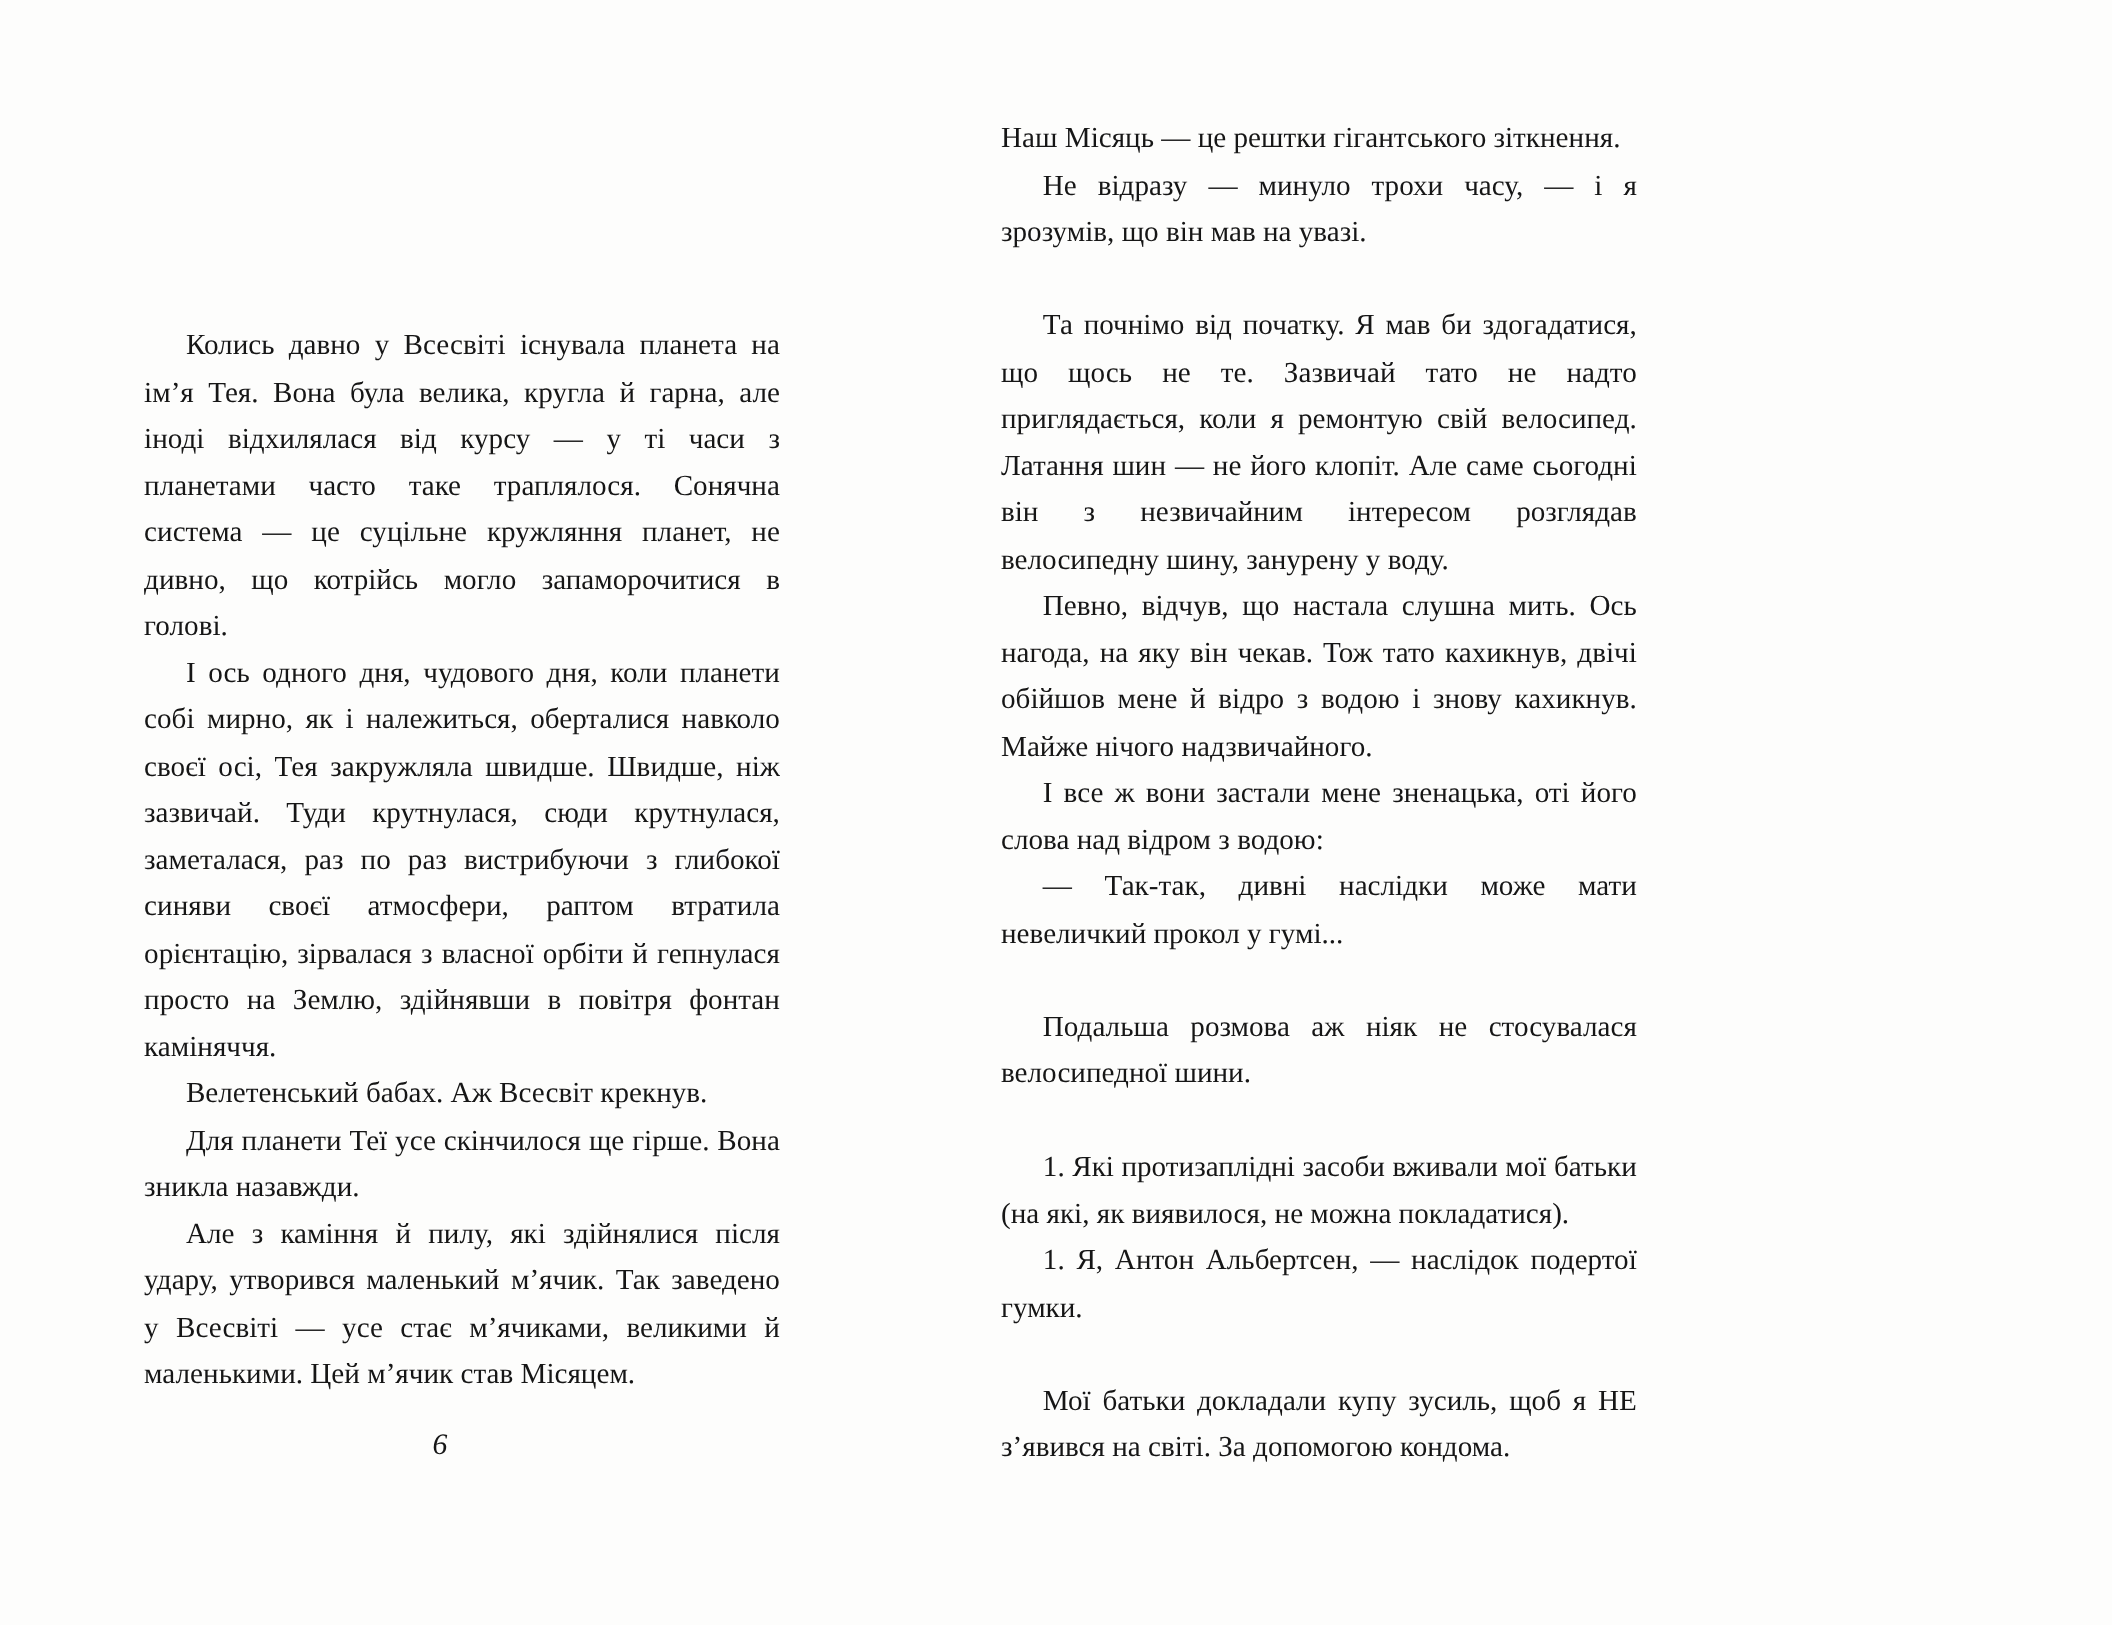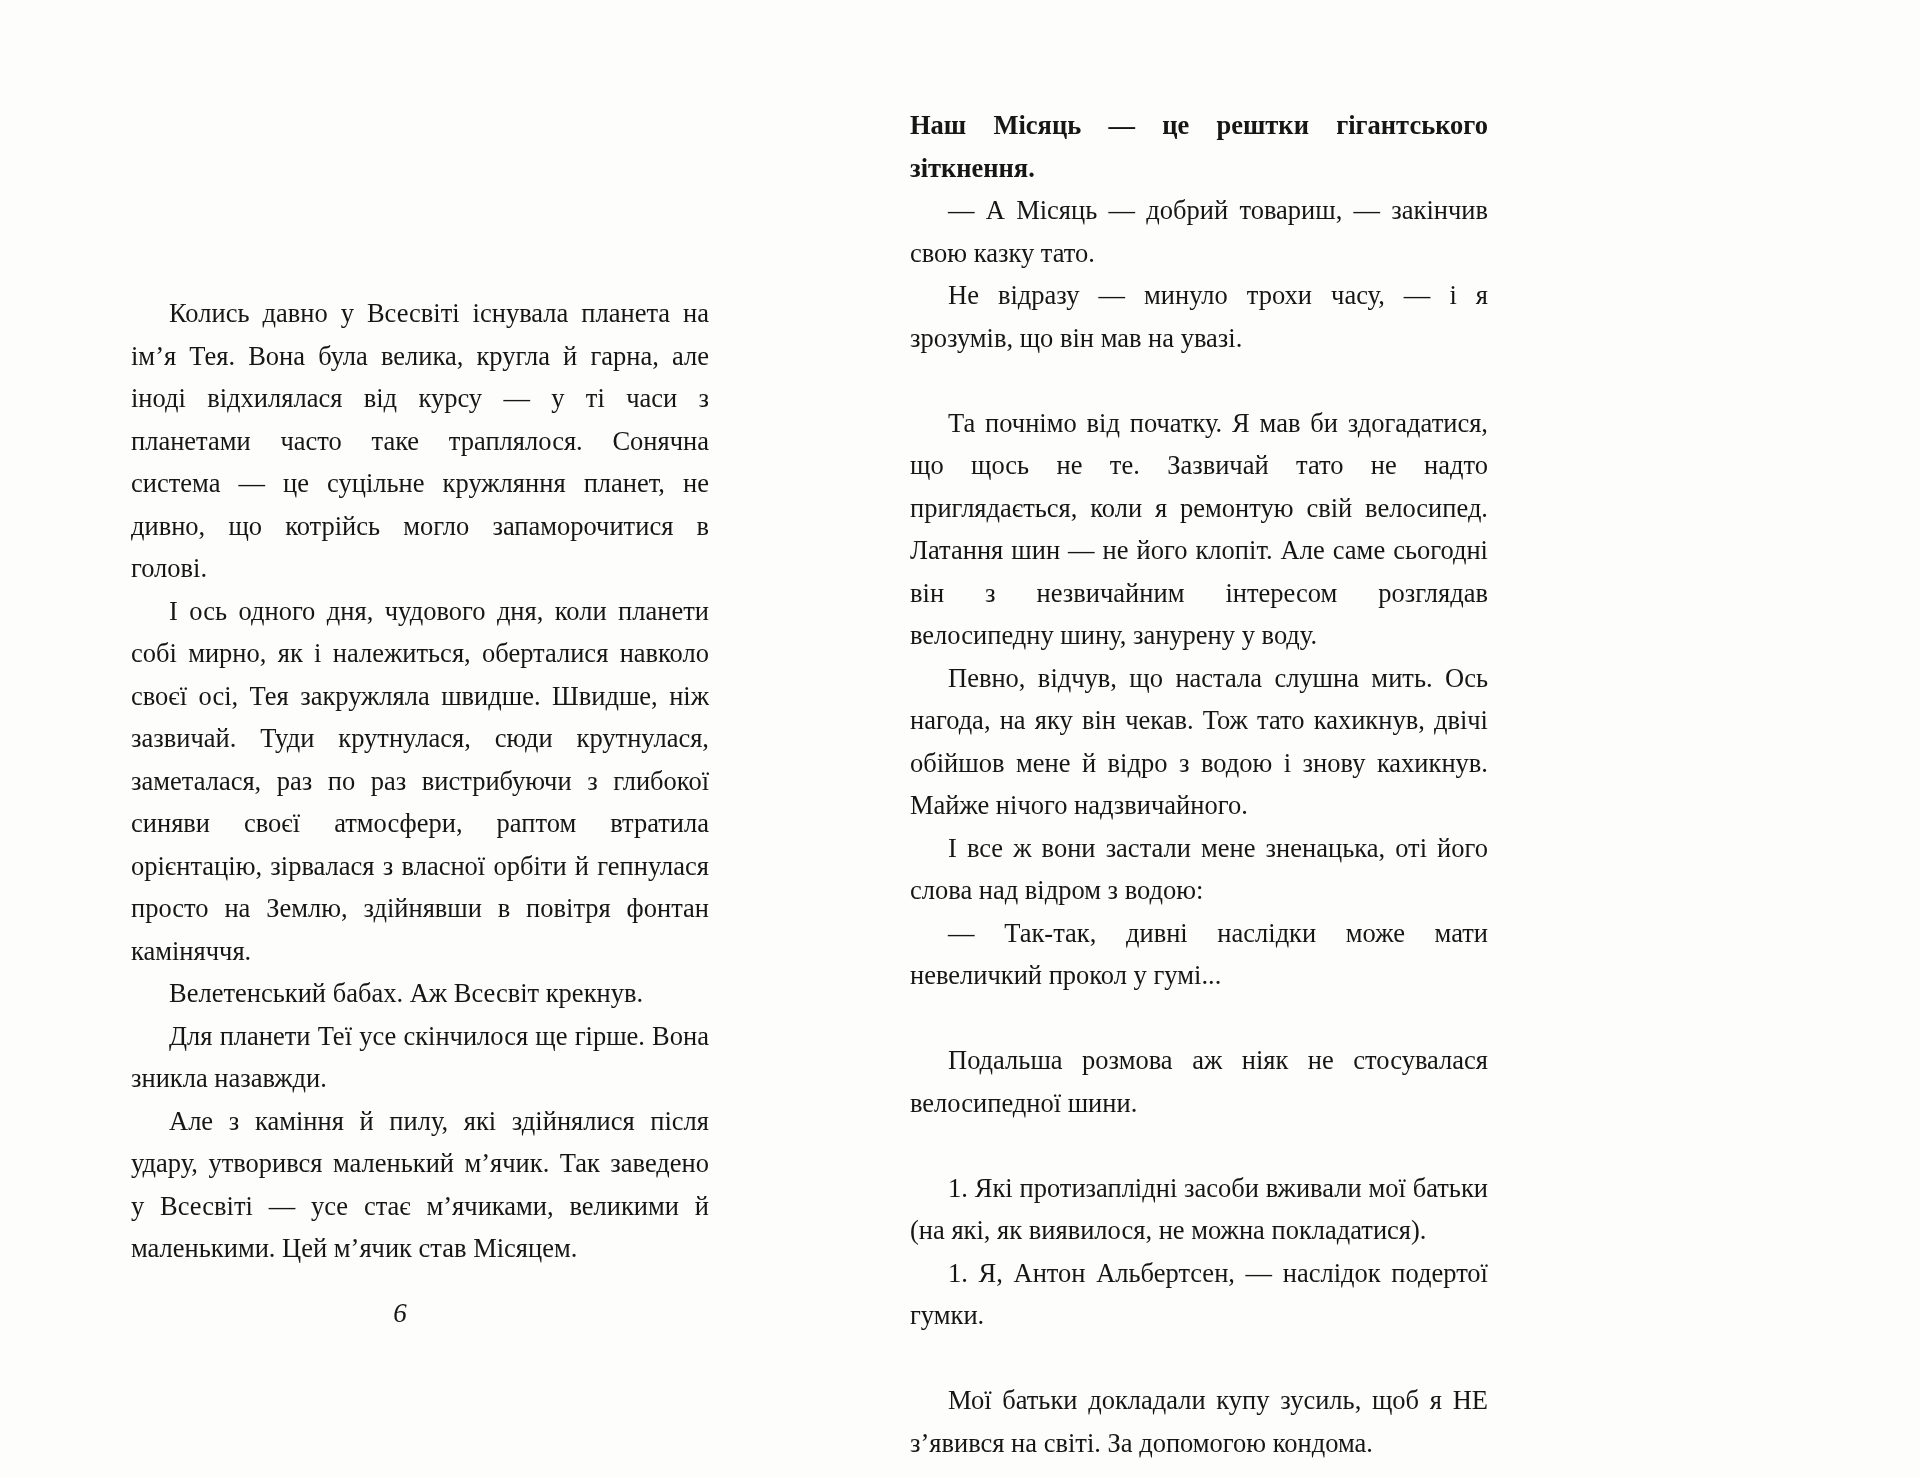--- a/index.html
+++ b/index.html
@@ -41,21 +41,21 @@
   .textblock-right {
     left: 100px;
     top: 104px;
     width: 578px;
   }
 
   p {
     margin: 0;
     text-indent: 38px;
   }
-  p.noindent { text-indent: 0; font-weight: bold; }
+  p.noindent { text-indent: 0; }
   p.gap { margin-top: 42.5px; }
   p.italic { }
 
   .folio {
     position: absolute;
     font-size: 27px;
     font-style: italic;
     text-align: center;
     width: 60px;
     color: #161616;
@@ -74,21 +74,20 @@
       <p>Велетенський бабах. Аж Всесвіт крекнув.</p>
       <p>Для планети Теї усе скінчилося ще гірше. Вона зникла назавжди.</p>
       <p>Але з каміння й пилу, які здійнялися після удару, утворився маленький м’ячик. Так заведено у Всесвіті — усе стає м’ячиками, великими й маленькими. Цей м’ячик став Місяцем.</p>
     </div>
     <div class="folio folio-left">6</div>
   </div>
 
   <div class="page page-right">
     <div class="textblock textblock-right">
       <p class="noindent">Наш Місяць — це рештки гігантського зіткнення.</p>
-      <p>— А Місяць — добрий товариш, — закінчив свою казку тато.</p>
       <p>Не відразу — минуло трохи часу, — і я зрозумів, що він мав на увазі.</p>
       <p class="gap">Та почнімо від початку. Я мав би здогадатися, що щось не те. Зазвичай тато не надто приглядається, коли я ремонтую свій велосипед. Латання шин — не його клопіт. Але саме сьогодні він з незвичайним інтересом розглядав велосипедну шину, занурену у воду.</p>
       <p>Певно, відчув, що настала слушна мить. Ось нагода, на яку він чекав. Тож тато кахикнув, двічі обійшов мене й відро з водою і знову кахикнув. Майже нічого надзвичайного.</p>
       <p>І все ж вони застали мене зненацька, оті його слова над відром з водою:</p>
       <p>— Так-так, дивні наслідки може мати невеличкий прокол у гумі...</p>
       <p class="gap">Подальша розмова аж ніяк не стосувалася велосипедної шини.</p>
       <p class="italic gap">1. Які протизаплідні засоби вживали мої батьки (на які, як виявилося, не можна покладатися).</p>
       <p class="italic">1. Я, Антон Альбертсен, — наслідок подертої гумки.</p>
       <p class="gap">Мої батьки докладали купу зусиль, щоб я НЕ з’явився на світі. За допомогою кондома.</p>
     </div>

